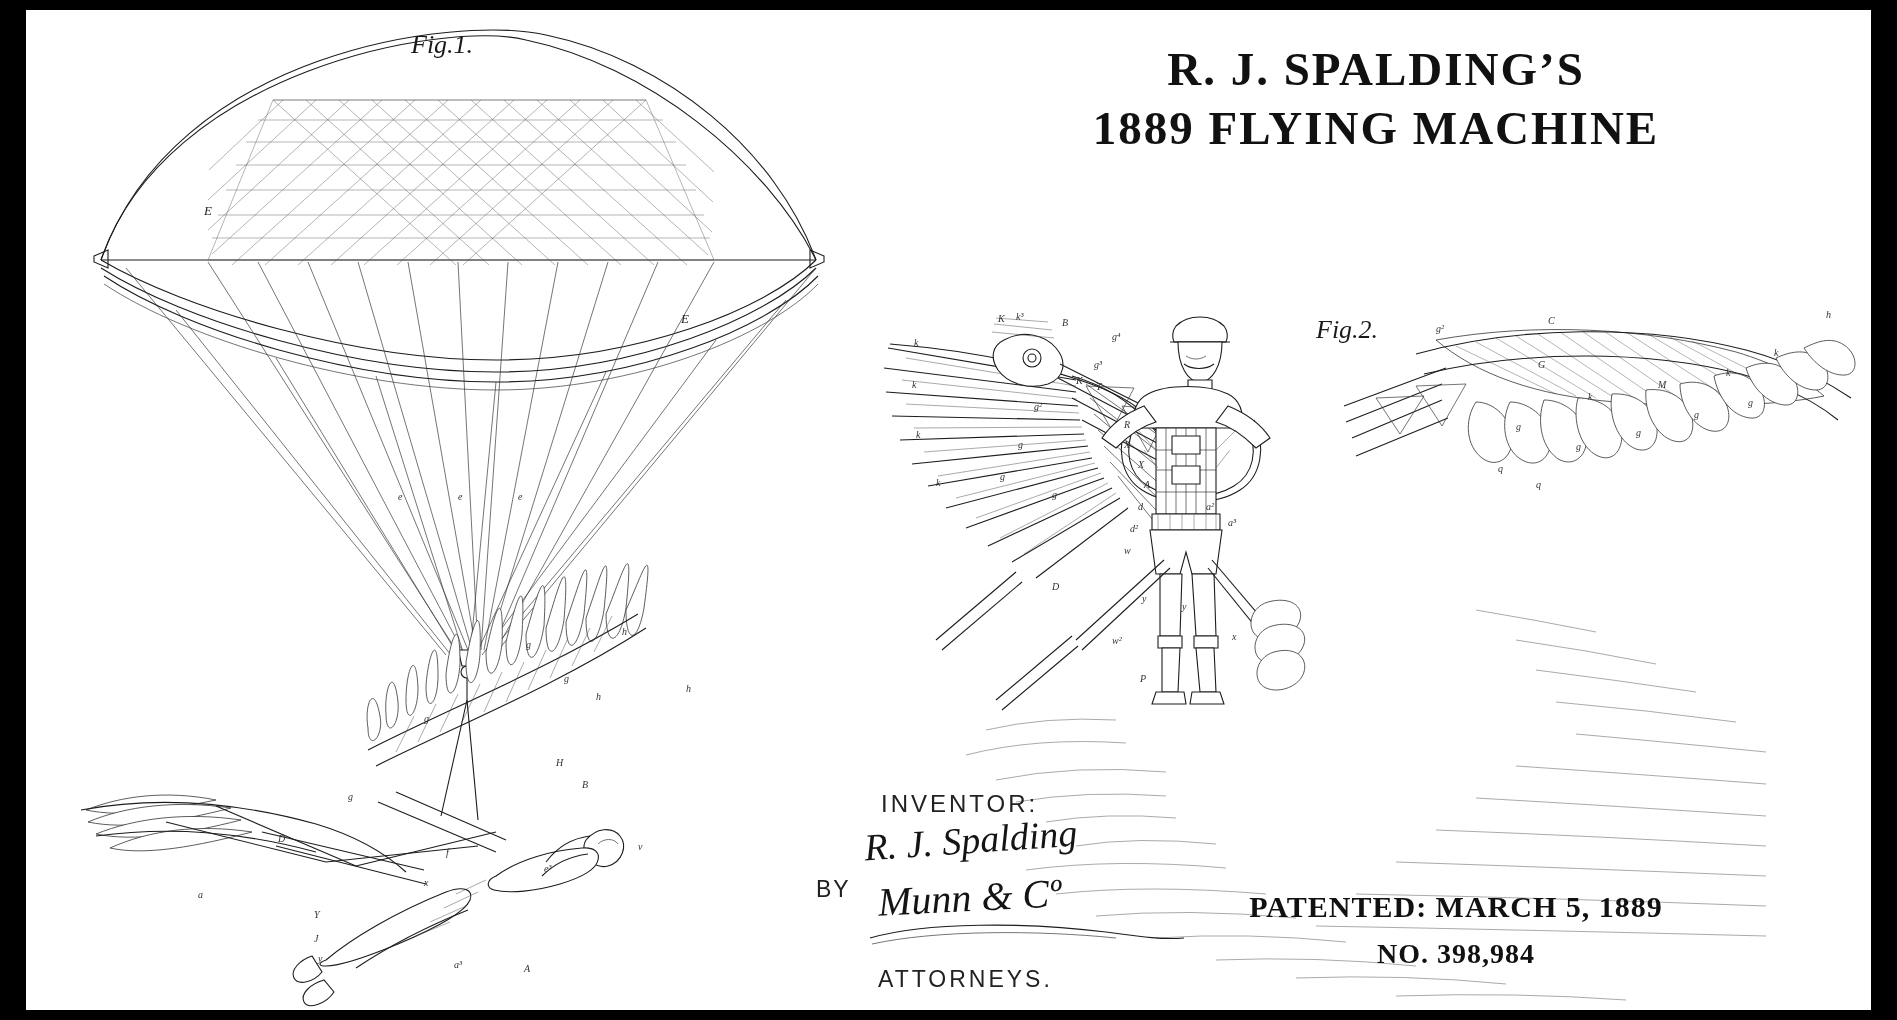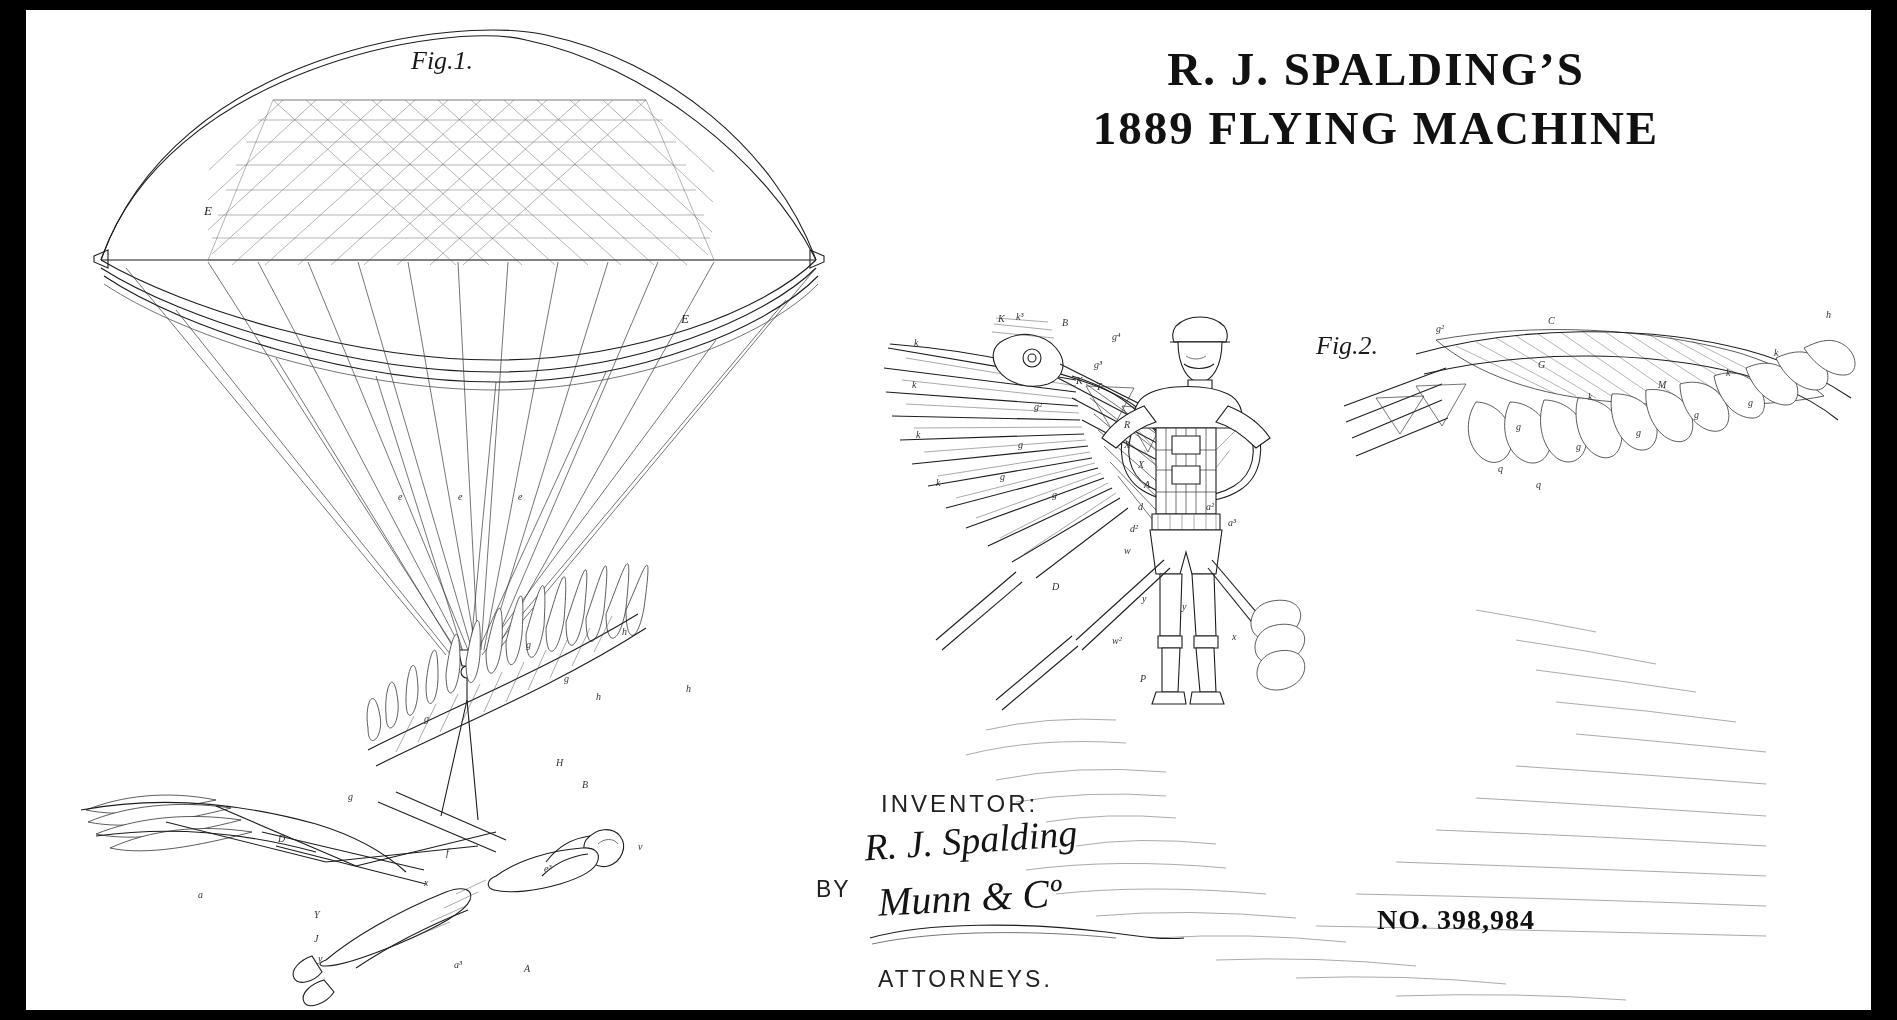--- a/index.html
+++ b/index.html
@@ -66,21 +66,20 @@
     white-space: nowrap;
   }
 
   
   .fig-label {
     position: absolute;
     font-family: "Liberation Serif", serif;
     font-style: italic;
     font-size: 26px;
     color: #1a1a1a;
-    margin-top: 16px;
   }
   #fig1-label { left: 385px; top: 20px; }
   #fig2-label { left: 1290px; top: 305px; }
 
   
   .sig-block {
     position: absolute;
     left: 790px;
     top: 780px;
     width: 380px;
@@ -639,16 +638,17 @@
     <div class="sig-by">BY</div>
     <div class="sig-atty">Munn &amp; Cº</div>
     <svg width="330" height="30" style="position:absolute;left:50px;top:130px;">
       <path class="ln" d="M4 18 C 60 2, 160 2, 240 12 C 270 16, 295 20, 318 18"></path>
       <path class="ln-thin" d="M6 24 C 70 10, 170 10, 250 18"></path>
     </svg>
     <div class="sig-foot">ATTORNEYS.</div>
   </div>
 
   <div class="patent-block">
+    <div class="patent-line-1">PATENTED: MARCH 5, 1889</div>
     <div class="patent-line-2">NO. 398,984</div>
   </div>
 
 </div>
 
 </body></html>

